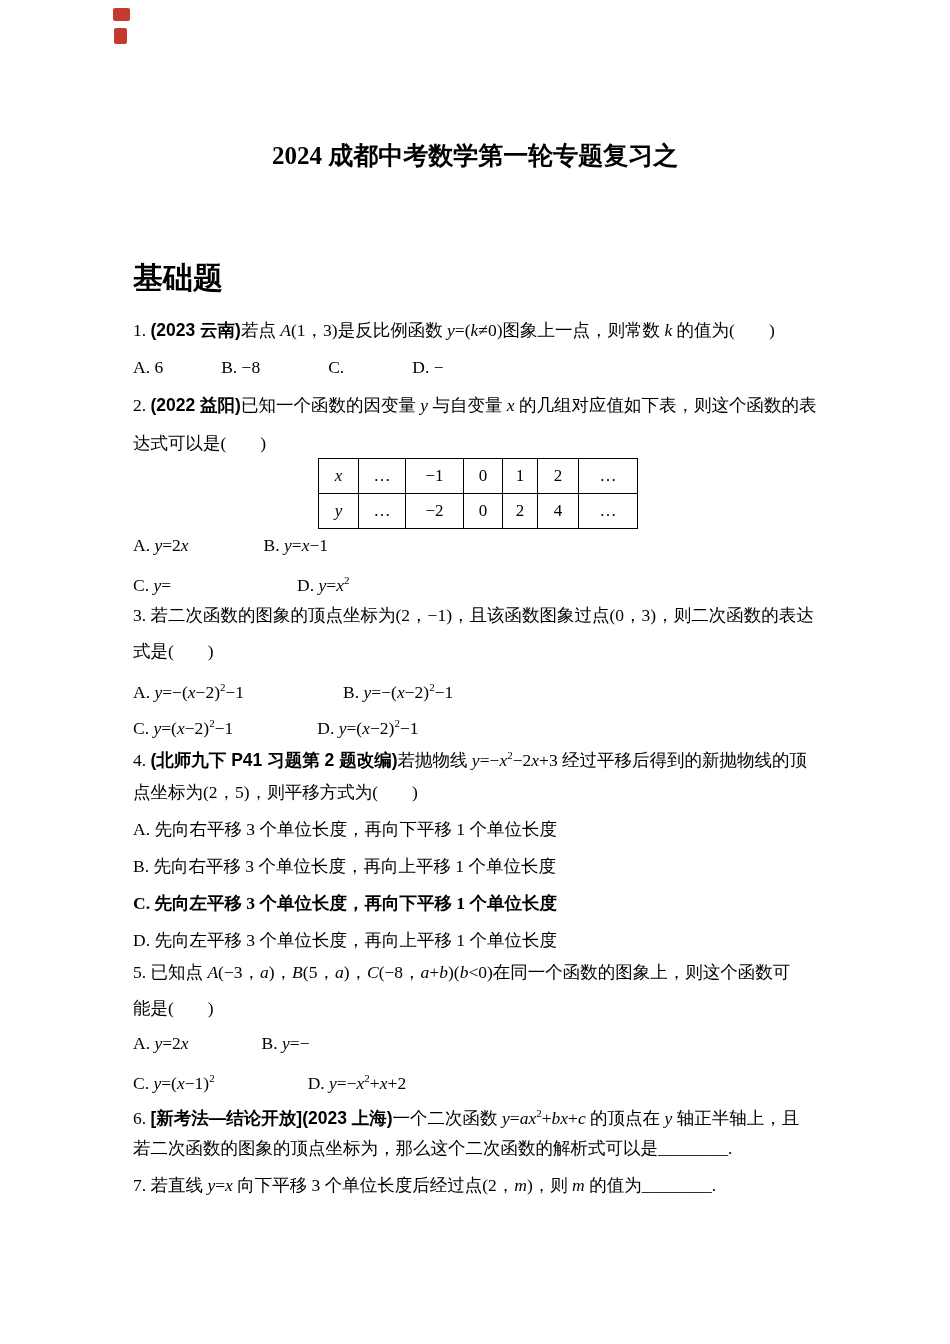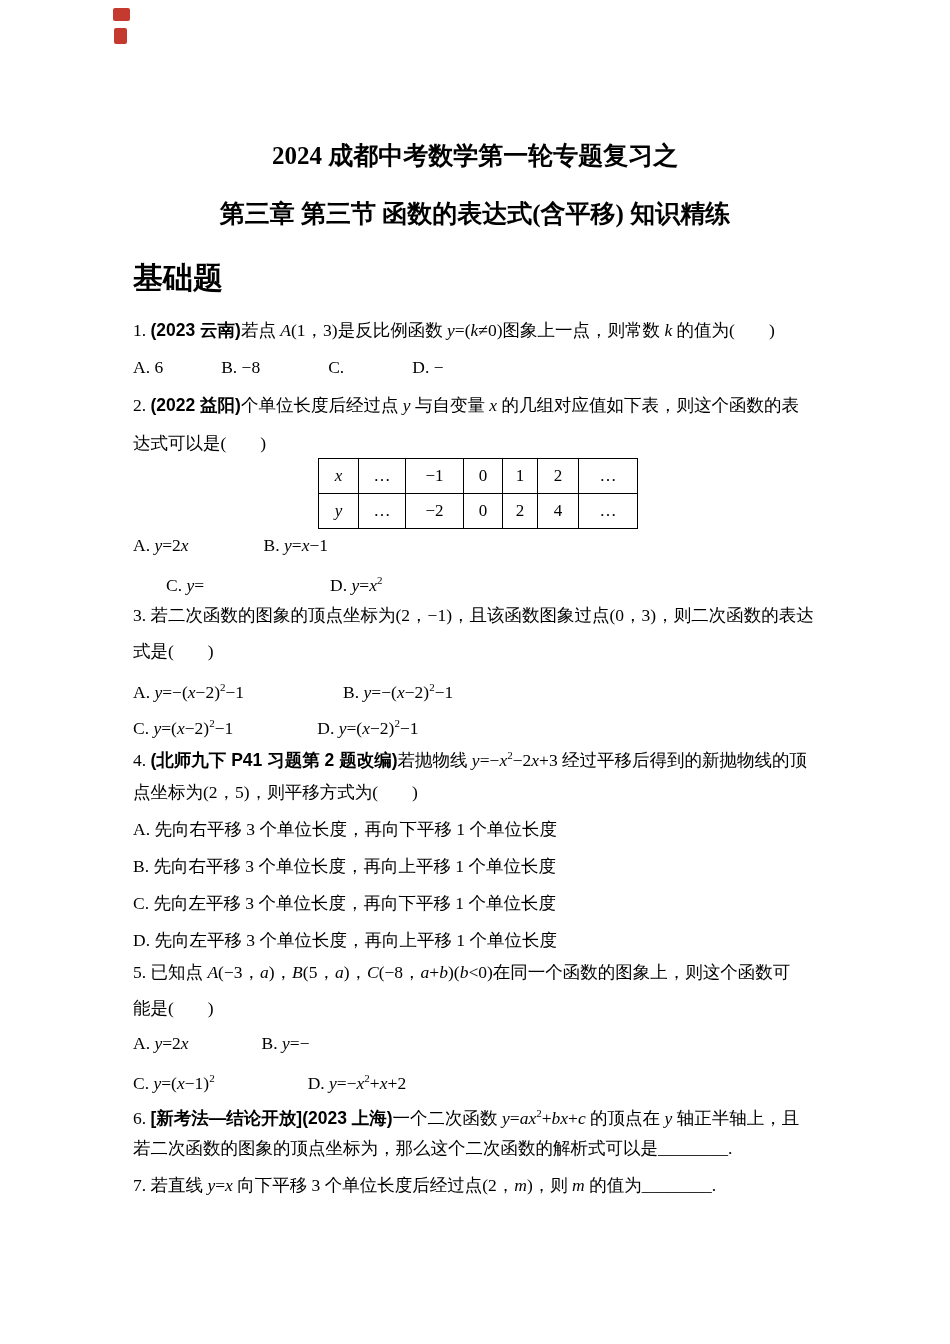--- a/index.html
+++ b/index.html
@@ -51,40 +51,39 @@
 <body>
 
 <div class="page">
 
   <div class="corner-marks">
     <div class="corner-mark-a" style="background: rgb(196, 58, 47);"></div>
     <div class="corner-mark-b" style="background: rgb(196, 58, 47);"></div>
   </div>
 
   <div class="doc-title t1">2024 成都中考数学第一轮专题复习之</div>
-  <div class="doc-title t2">第三章 第三节 函数的表达式(含平移) 知识精练</div>
 
   <div class="section-heading">基础题</div>
 
   <div id="lines-host">
       <div class="line" style="top: 311px;"><span>1. </span><span class="b">(2023 云南)</span><span>若点 </span><span class="i">A</span><span>(1，3)是反比例函数 </span><span class="i">y</span><span>=(</span><span class="i">k</span><span>≠0)图象上一点，则常数 </span><span class="i">k</span><span> 的值为(</span><span class="gap" style="width: 34px;"></span><span>)</span></div>
       <div class="line" style="top: 348px;"><span>A. 6</span><span class="gap" style="width: 58px;"></span><span>B. −8</span><span class="gap" style="width: 68px;"></span><span>C.</span><span class="gap" style="width: 68px;"></span><span>D. −</span></div>
-      <div class="line" style="top: 386px;"><span>2. </span><span class="b">(2022 益阳)</span><span>个单位长度后经过点 </span><span class="i">y</span><span> 与自变量 </span><span class="i">x</span><span> 的几组对应值如下表，则这个函数的表</span></div>
+      <div class="line" style="top: 386px;"><span>2. </span><span class="b">(2022 益阳)</span><span>已知一个函数的因变量 </span><span class="i">y</span><span> 与自变量 </span><span class="i">x</span><span> 的几组对应值如下表，则这个函数的表</span></div>
       <div class="line" style="top: 424px; text-align: right;"><span>达式可以是(</span><span class="gap" style="width: 34px;"></span><span>)</span></div>
       <div class="line" style="top: 526px;"><span>A. </span><span class="i">y</span><span>=2</span><span class="i">x</span><span class="gap" style="width: 75px;"></span><span>B. </span><span class="i">y</span><span>=</span><span class="i">x</span><span>−1</span></div>
-      <div class="line" style="top: 561px; margin-left: 33px;"><span>C. </span><span class="i">y</span><span>=</span><span class="gap" style="width: 126px;"></span><span>D. </span><span class="i">y</span><span>=</span><span class="i">x</span><span class="s">2</span></div>
+      <div class="line" style="top: 561px;"><span>C. </span><span class="i">y</span><span>=</span><span class="gap" style="width: 126px;"></span><span>D. </span><span class="i">y</span><span>=</span><span class="i">x</span><span class="s">2</span></div>
       <div class="line" style="top: 596px;"><span>3. 若二次函数的图象的顶点坐标为(2，−1)，且该函数图象过点(0，3)，则二次函数的表达</span></div>
       <div class="line" style="top: 632px;"><span>式是(</span><span class="gap" style="width: 34px;"></span><span>)</span></div>
       <div class="line" style="top: 668px;"><span>A. </span><span class="i">y</span><span>=−(</span><span class="i">x</span><span>−2)</span><span class="s">2</span><span>−1</span><span class="gap" style="width: 99px;"></span><span>B. </span><span class="i">y</span><span>=−(</span><span class="i">x</span><span>−2)</span><span class="s">2</span><span>−1</span></div>
       <div class="line" style="top: 704px;"><span>C. </span><span class="i">y</span><span>=(</span><span class="i">x</span><span>−2)</span><span class="s">2</span><span>−1</span><span class="gap" style="width: 84px;"></span><span>D. </span><span class="i">y</span><span>=(</span><span class="i">x</span><span>−2)</span><span class="s">2</span><span>−1</span></div>
       <div class="line" style="top: 736px;"><span>4. </span><span class="b">(北师九下 P41 习题第 2 题改编)</span><span>若抛物线 </span><span class="i">y</span><span>=−</span><span class="i">x</span><span class="s">2</span><span>−2</span><span class="i">x</span><span>+3 经过平移后得到的新抛物线的顶</span></div>
       <div class="line" style="top: 773px;"><span>点坐标为(2，5)，则平移方式为(</span><span class="gap" style="width: 34px;"></span><span>)</span></div>
       <div class="line" style="top: 810px;"><span>A. 先向右平移 3 个单位长度，再向下平移 1 个单位长度</span></div>
       <div class="line" style="top: 847px;"><span>B. 先向右平移 3 个单位长度，再向上平移 1 个单位长度</span></div>
-      <div class="line" style="top: 884px;"><span>C. 先向左平移 3 个单位长度，再向下平移 1 个单位长度</span></div>
+      <div class="line" style="top: 884px; font-weight: bold;"><span>C. 先向左平移 3 个单位长度，再向下平移 1 个单位长度</span></div>
       <div class="line" style="top: 921px;"><span>D. 先向左平移 3 个单位长度，再向上平移 1 个单位长度</span></div>
       <div class="line" style="top: 953px;"><span>5. 已知点 </span><span class="i">A</span><span>(−3，</span><span class="i">a</span><span>)，</span><span class="i">B</span><span>(5，</span><span class="i">a</span><span>)，</span><span class="i">C</span><span>(−8，</span><span class="i">a</span><span>+</span><span class="i">b</span><span>)(</span><span class="i">b</span><span>&lt;0)在同一个函数的图象上，则这个函数可</span></div>
       <div class="line" style="top: 989px;"><span>能是(</span><span class="gap" style="width: 34px;"></span><span>)</span></div>
       <div class="line" style="top: 1024px;"><span>A. </span><span class="i">y</span><span>=2</span><span class="i">x</span><span class="gap" style="width: 73px;"></span><span>B. </span><span class="i">y</span><span>=−</span></div>
       <div class="line" style="top: 1059px;"><span>C. </span><span class="i">y</span><span>=(</span><span class="i">x</span><span>−1)</span><span class="s">2</span><span class="gap" style="width: 93px;"></span><span>D. </span><span class="i">y</span><span>=−</span><span class="i">x</span><span class="s">2</span><span>+</span><span class="i">x</span><span>+2</span></div>
       <div class="line" style="top: 1094px;"><span>6. </span><span class="b">[新考法—结论开放](2023 上海)</span><span>一个二次函数 </span><span class="i">y</span><span>=</span><span class="i">a</span><span class="i">x</span><span class="s">2</span><span>+</span><span class="i">b</span><span class="i">x</span><span>+</span><span class="i">c</span><span> 的顶点在 </span><span class="i">y</span><span> 轴正半轴上，且</span></div>
       <div class="line" style="top: 1129px;"><span>若二次函数的图象的顶点坐标为，那么这个二次函数的解析式可以是________.</span></div>
       <div class="line" style="top: 1166px;"><span>7. 若直线 </span><span class="i">y</span><span>=</span><span class="i">x</span><span> 向下平移 3 个单位长度后经过点(2，</span><span class="i">m</span><span>)，则 </span><span class="i">m</span><span> 的值为________.</span></div>
     </div>
 

